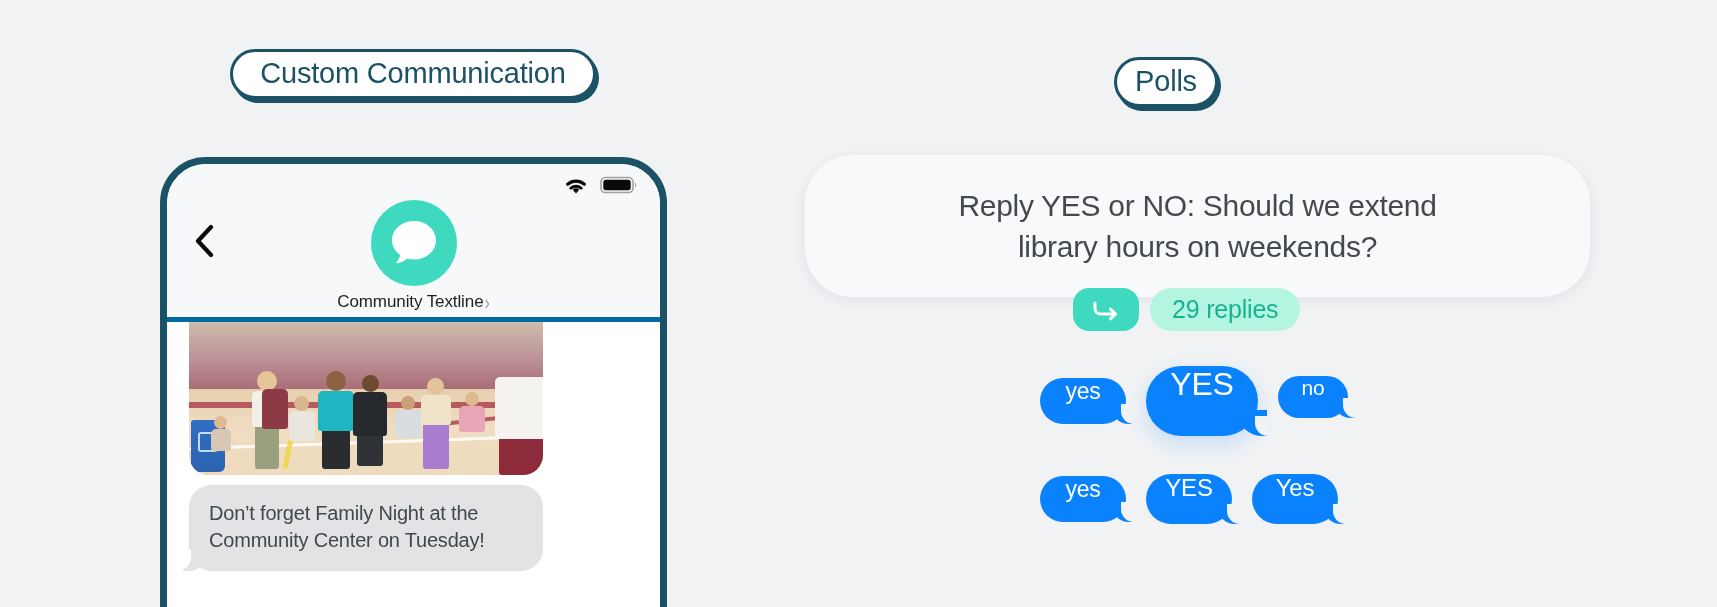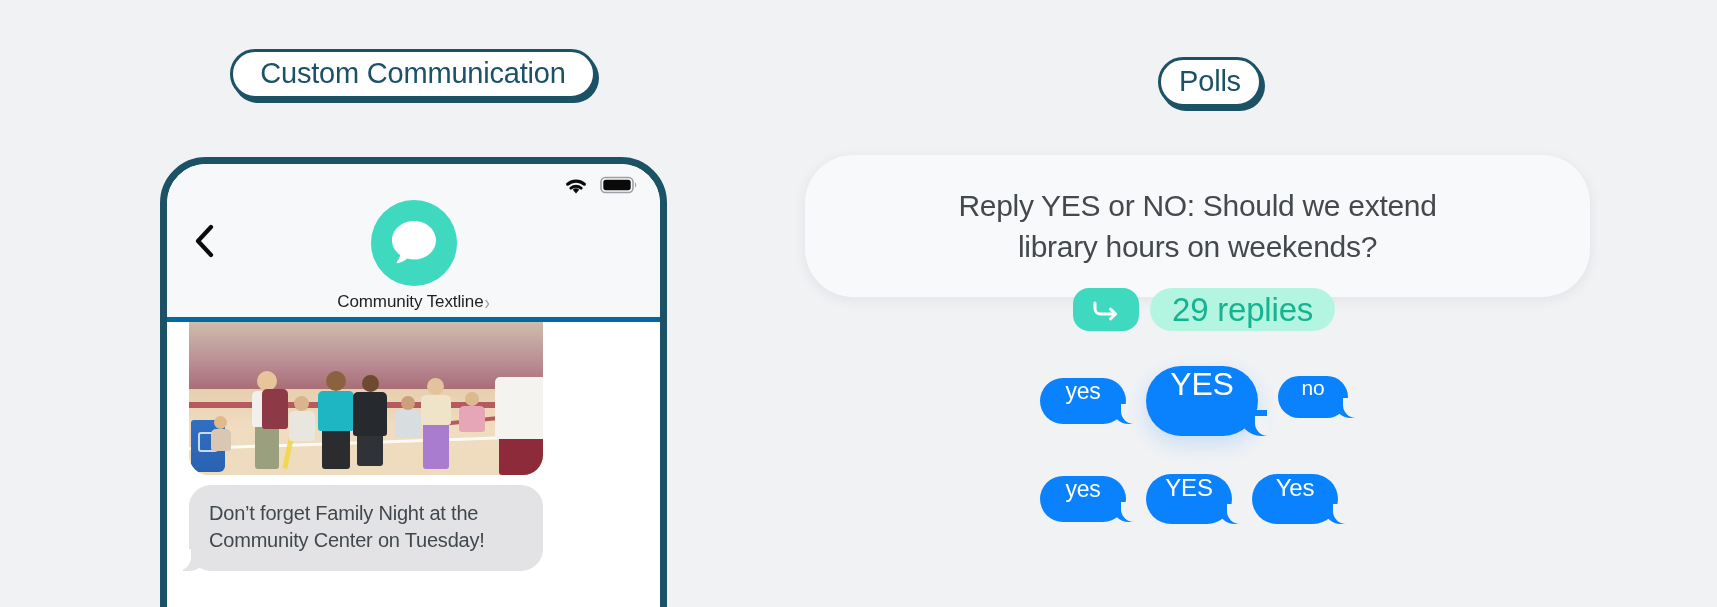--- a/index.html
+++ b/index.html
@@ -35,21 +35,21 @@
     letter-spacing: -0.2px;
     box-shadow: 3px 4px 0 0 #1b5266;
     white-space: nowrap;
   }
   .pill-custom {
     left: 230px; top: 49px;
     width: 366px; height: 50px;
     padding-bottom: 2px;
   }
   .pill-polls {
-    left: 1158px; top: 57px;
+    left: 1114px; top: 57px;
     width: 104px; height: 50px;
     padding-bottom: 2px;
     text-align: center;
   }
 
   
   .phone {
     position: absolute;
     left: 160px;
     top: 157px;
@@ -260,21 +260,21 @@
     display: flex;
     align-items: center;
     justify-content: center;
   }
   .replies-badge {
     height: 43px;
     padding: 0 22px;
     border-radius: 22px;
     background: #b4f5e1;
     color: #16b392;
-    font-size: 33px;
+    font-size: 25px;
     font-weight: 400;
     letter-spacing: -0.2px;
     display: flex;
     align-items: center;
   }
 
   
   .replies-area { position: absolute; left: 1040px; top: 378px; width: 360px; }
   .reply-line { position: relative; height: 0; }
 

